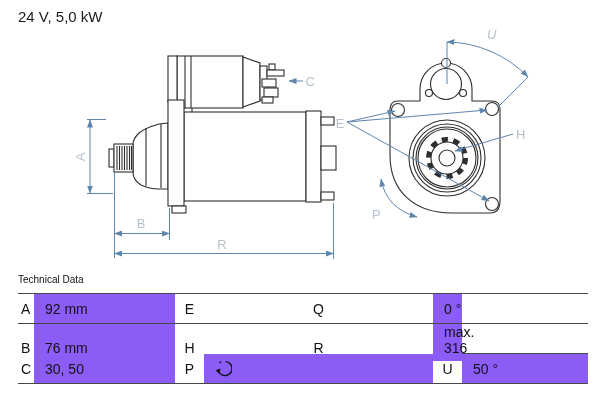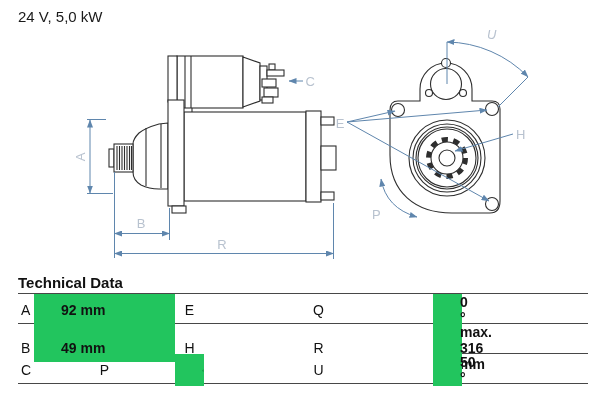--- a/index.html
+++ b/index.html
@@ -4,28 +4,28 @@
 <style>
   html,body{margin:0;padding:0;background:#ffffff;}
   #page{position:relative;width:600px;height:400px;background:#ffffff;overflow:hidden;
         font-family:"Liberation Sans",sans-serif;color:#1a1a1a;}
   #title{position:absolute;left:18px;top:8px;font-size:15px;color:#1a1a1a;}
   #drawing{position:absolute;left:0;top:0;width:600px;height:275px;}
   .outline{stroke:#2e2e2e;stroke-width:1.1;fill:#ffffff;}
   .outline-nf{stroke:#2e2e2e;stroke-width:1.1;fill:none;}
   .dim{stroke:#5f86ad;stroke-width:1;fill:none;}
   .dimlbl{fill:#b8c2cf;font-size:13px;font-family:"Liberation Sans",sans-serif;}
-  #tech-heading{position:absolute;left:18px;top:274px;font-size:15px;font-weight:bold;color:#111;}
+  #tech-heading{position:absolute;left:18px;top:274px;font-size:10px;font-weight:normal;color:#111;}
   #tech-table{position:absolute;left:18px;top:293px;width:570px;}
   .trow{display:grid;grid-template-columns:16px 141px 29px 229px 29px 126px;
         height:29px;align-items:center;border-top:1px solid #474747;font-size:14px;color:#111;}
   .trow:last-child{border-bottom:1px solid #474747;}
   .kcell{text-align:center;background:#ffffff;}
   .kcell.first{text-align:left;padding-left:3px;}
-  .vcell{background:#22c55e;height:100%;display:flex;align-items:center;padding-left:27px;box-sizing:border-box;font-weight:bold;}
+  .vcell{background:#8b5cf6;height:100%;display:flex;align-items:center;padding-left:11px;box-sizing:border-box;}
 </style>
 </head>
 <body>
 
 <div id="page">
 
   <div id="title">24 V, 5,0 kW</div>
 
   <svg id="drawing" viewBox="0 0 600 275" xmlns="http://www.w3.org/2000/svg">
     <defs>
@@ -150,27 +150,28 @@
   <div id="tech-table">
     <div class="trow">
       <div class="kcell first">A</div>
       <div class="vcell">92 mm</div>
       <div class="kcell">E</div>
       <div class="kcell">Q</div>
       <div class="vcell">0 °</div>
     </div>
     <div class="trow">
       <div class="kcell first">B</div>
-      <div class="vcell">49 mm</div>
+      <div class="vcell">76 mm</div>
       <div class="kcell">H</div>
       <div class="kcell">R</div>
       <div class="vcell">max. 316 mm</div>
     </div>
     <div class="trow">
       <div class="kcell first">C</div>
+      <div class="vcell">30, 50</div>
       <div class="kcell">P</div>
       <div class="vcell">
         <svg width="17" height="17" viewBox="0 0 17 17" xmlns="http://www.w3.org/2000/svg">
           <path d="M10.5,1.6 A7,7 0 1 1 3.1,9.6" fill="none" stroke="#111" stroke-width="1.4"></path>
           <polygon points="0.6,10.6 5.6,8.6 4.2,13.4" fill="#111"></polygon>
           <path d="M6.2,1.9 A7,7 0 0 0 4.2,3.2" fill="none" stroke="#111" stroke-width="1.4" stroke-dasharray="2 1.6"></path>
         </svg>
       </div>
       <div class="kcell">U</div>
       <div class="vcell">50 °</div>

